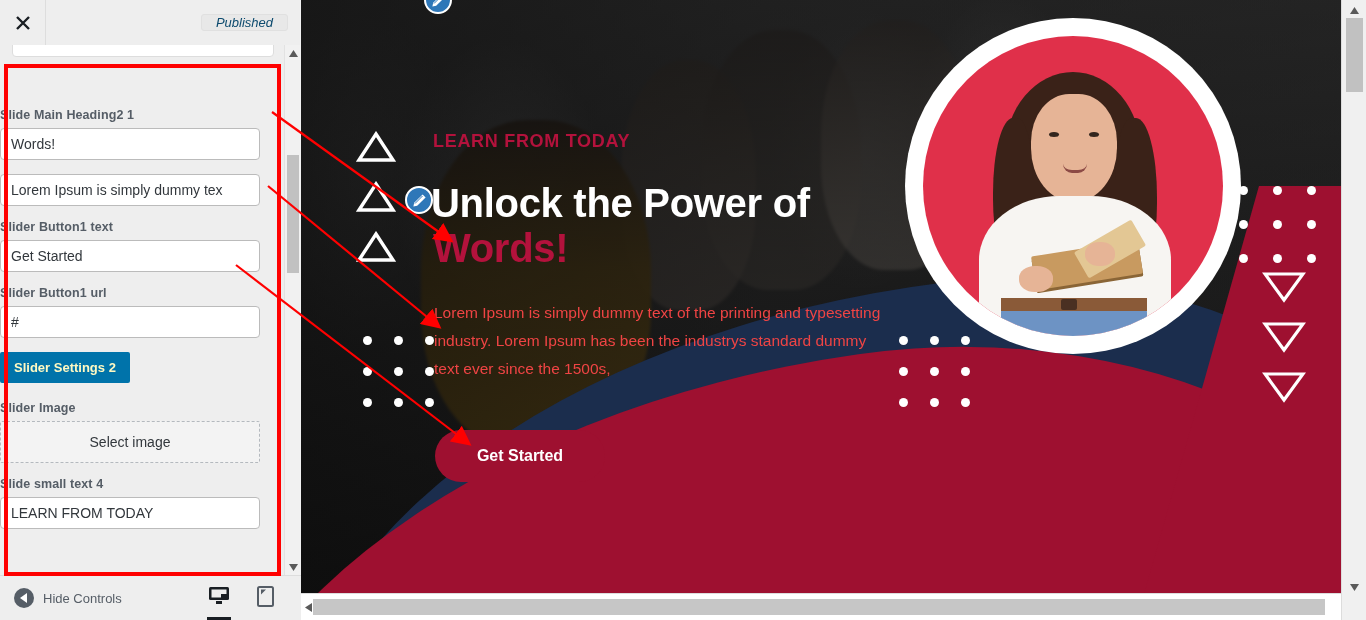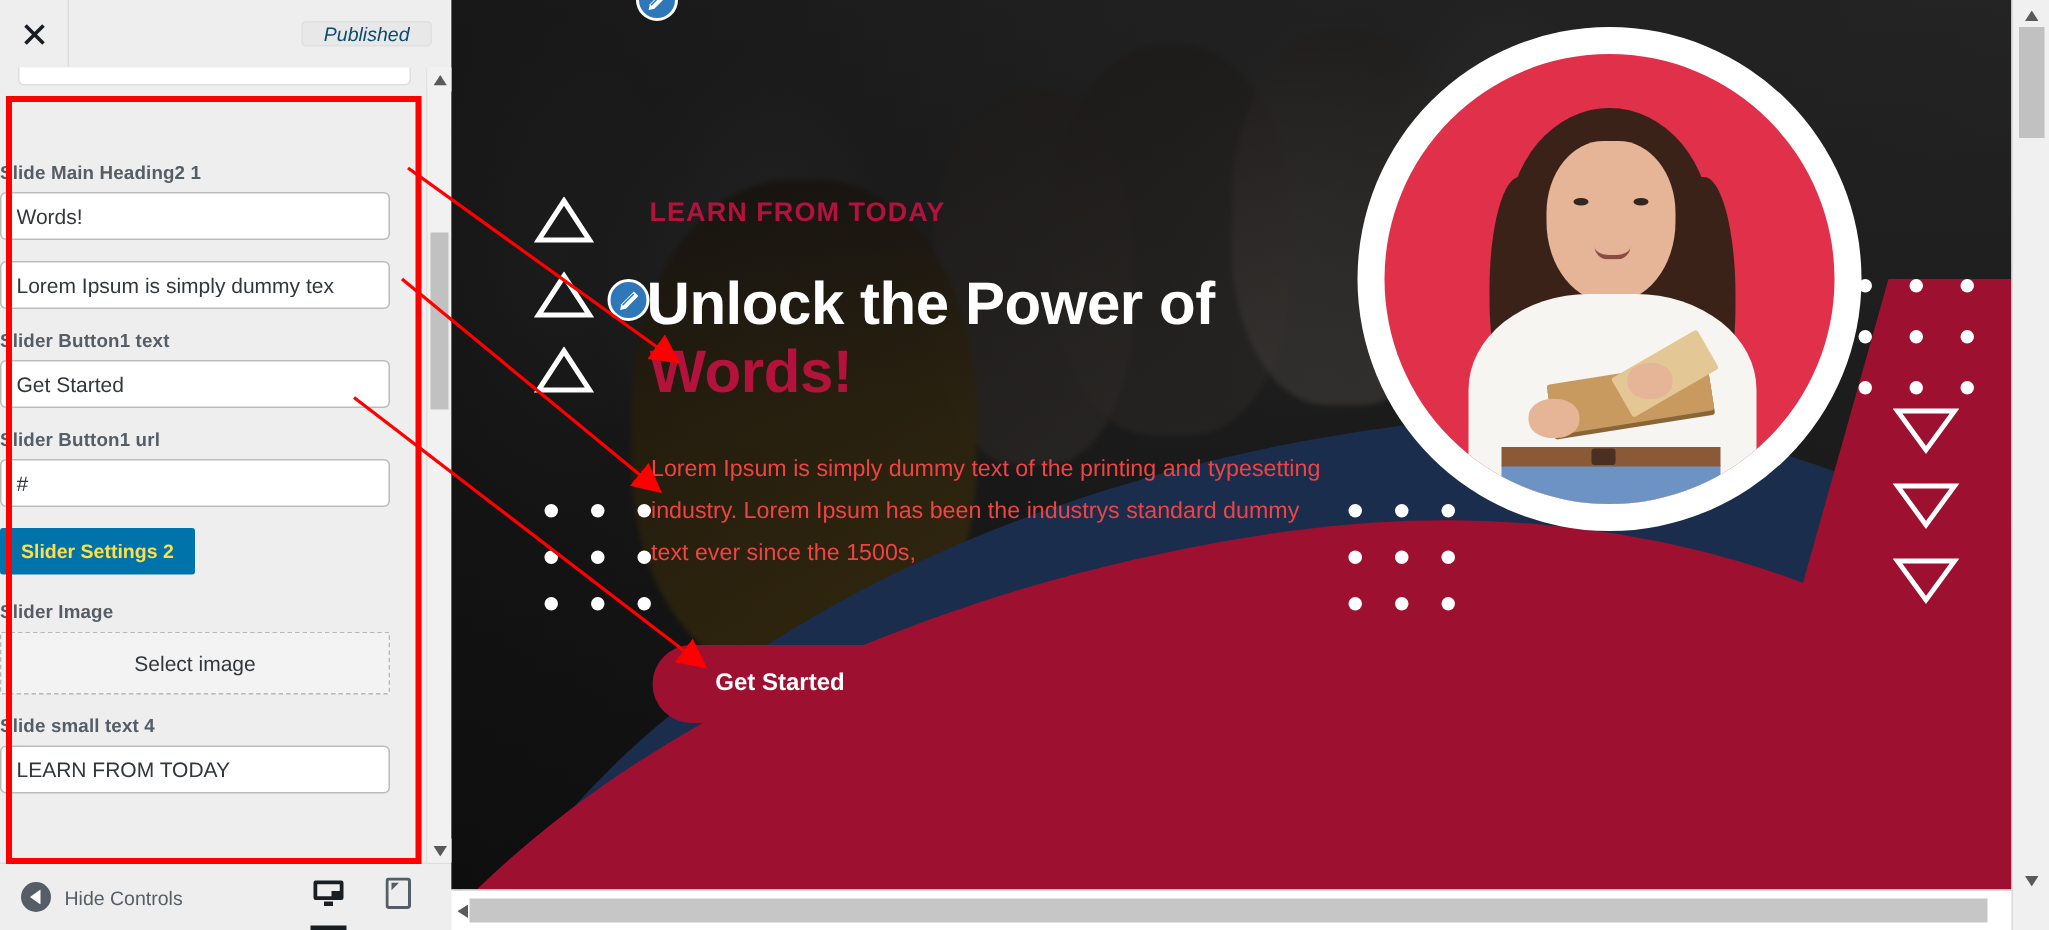--- a/index.html
+++ b/index.html
@@ -93,21 +93,21 @@
     border-radius: 4px;
     padding: 0 10px;
     font-size: 14px;
     color: #32373c;
     font-family: "Liberation Sans", sans-serif;
     margin-bottom: 14px;
     display: block;
   }
   .blue-btn {
     background: #0073aa;
-    color: #fde047;
+    color: #fef9c3;
     border: none;
     font-size: 13px;
     font-weight: bold;
     padding: 8px 14px;
     border-radius: 2px;
     cursor: pointer;
     font-family: "Liberation Sans", sans-serif;
     margin-bottom: 18px;
     display: inline-block;
   }

